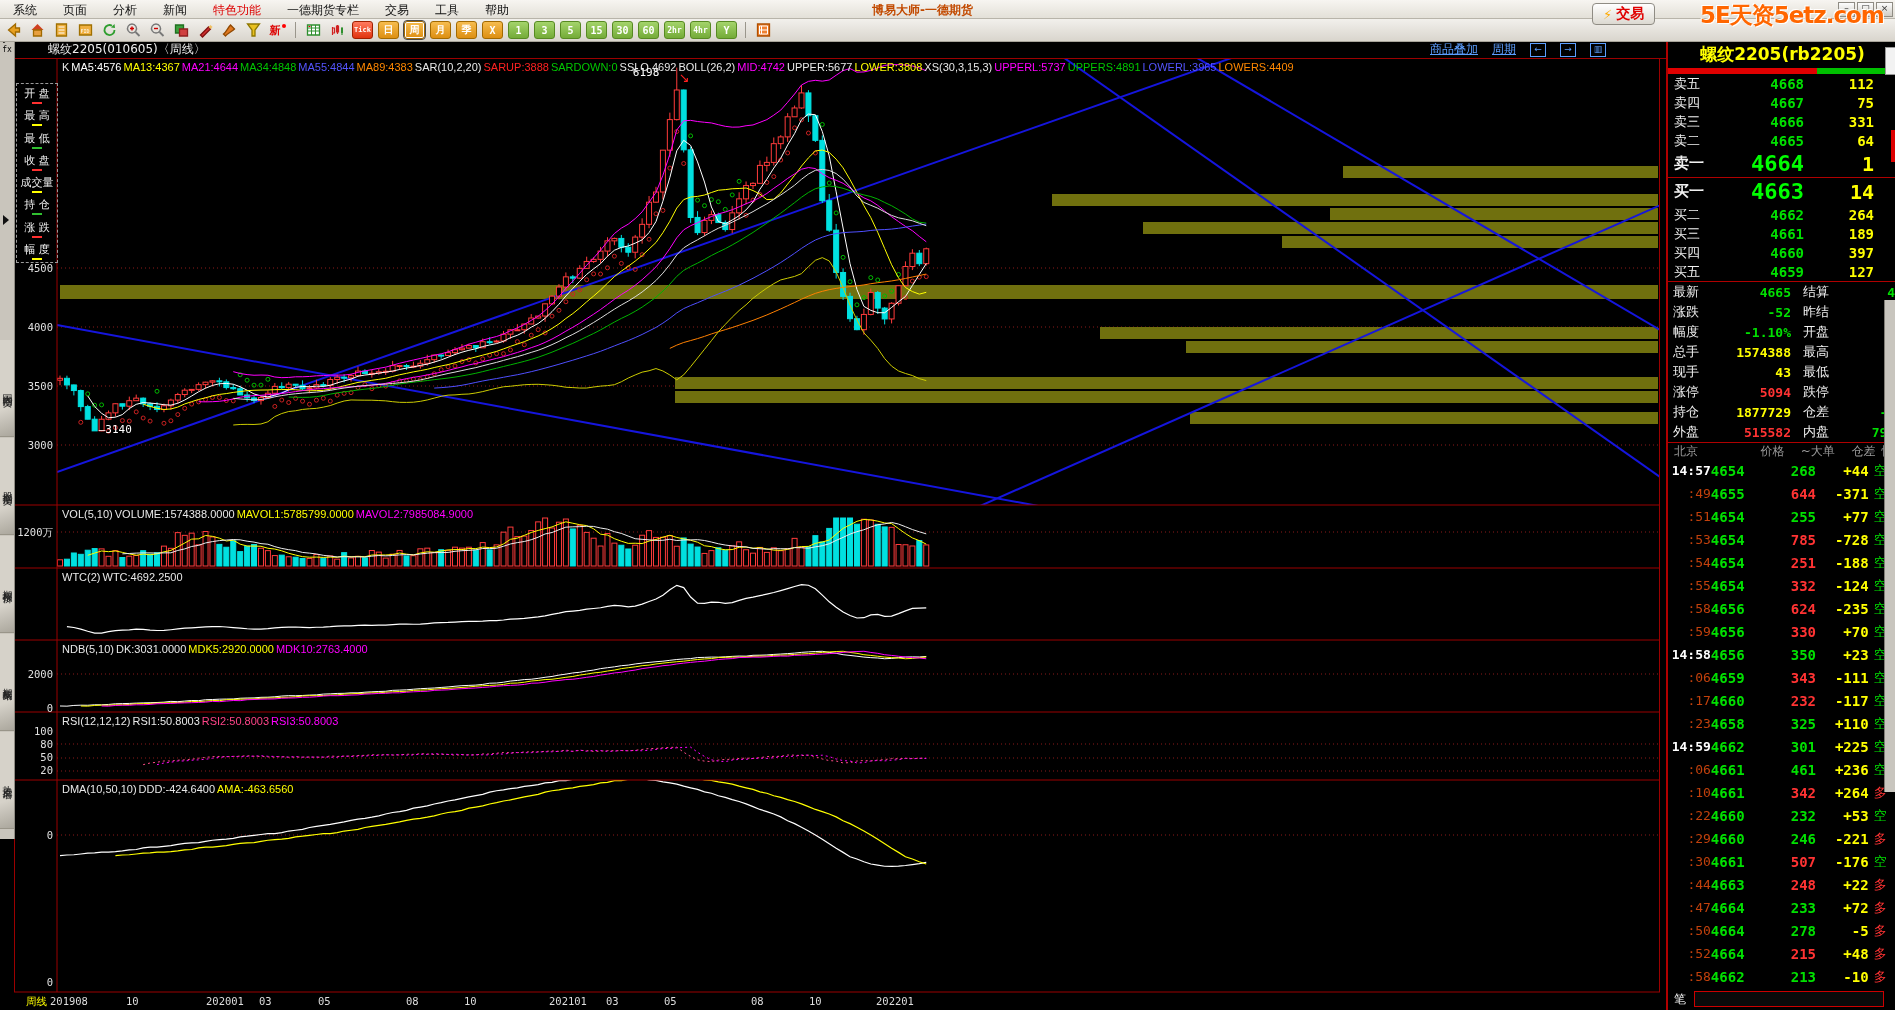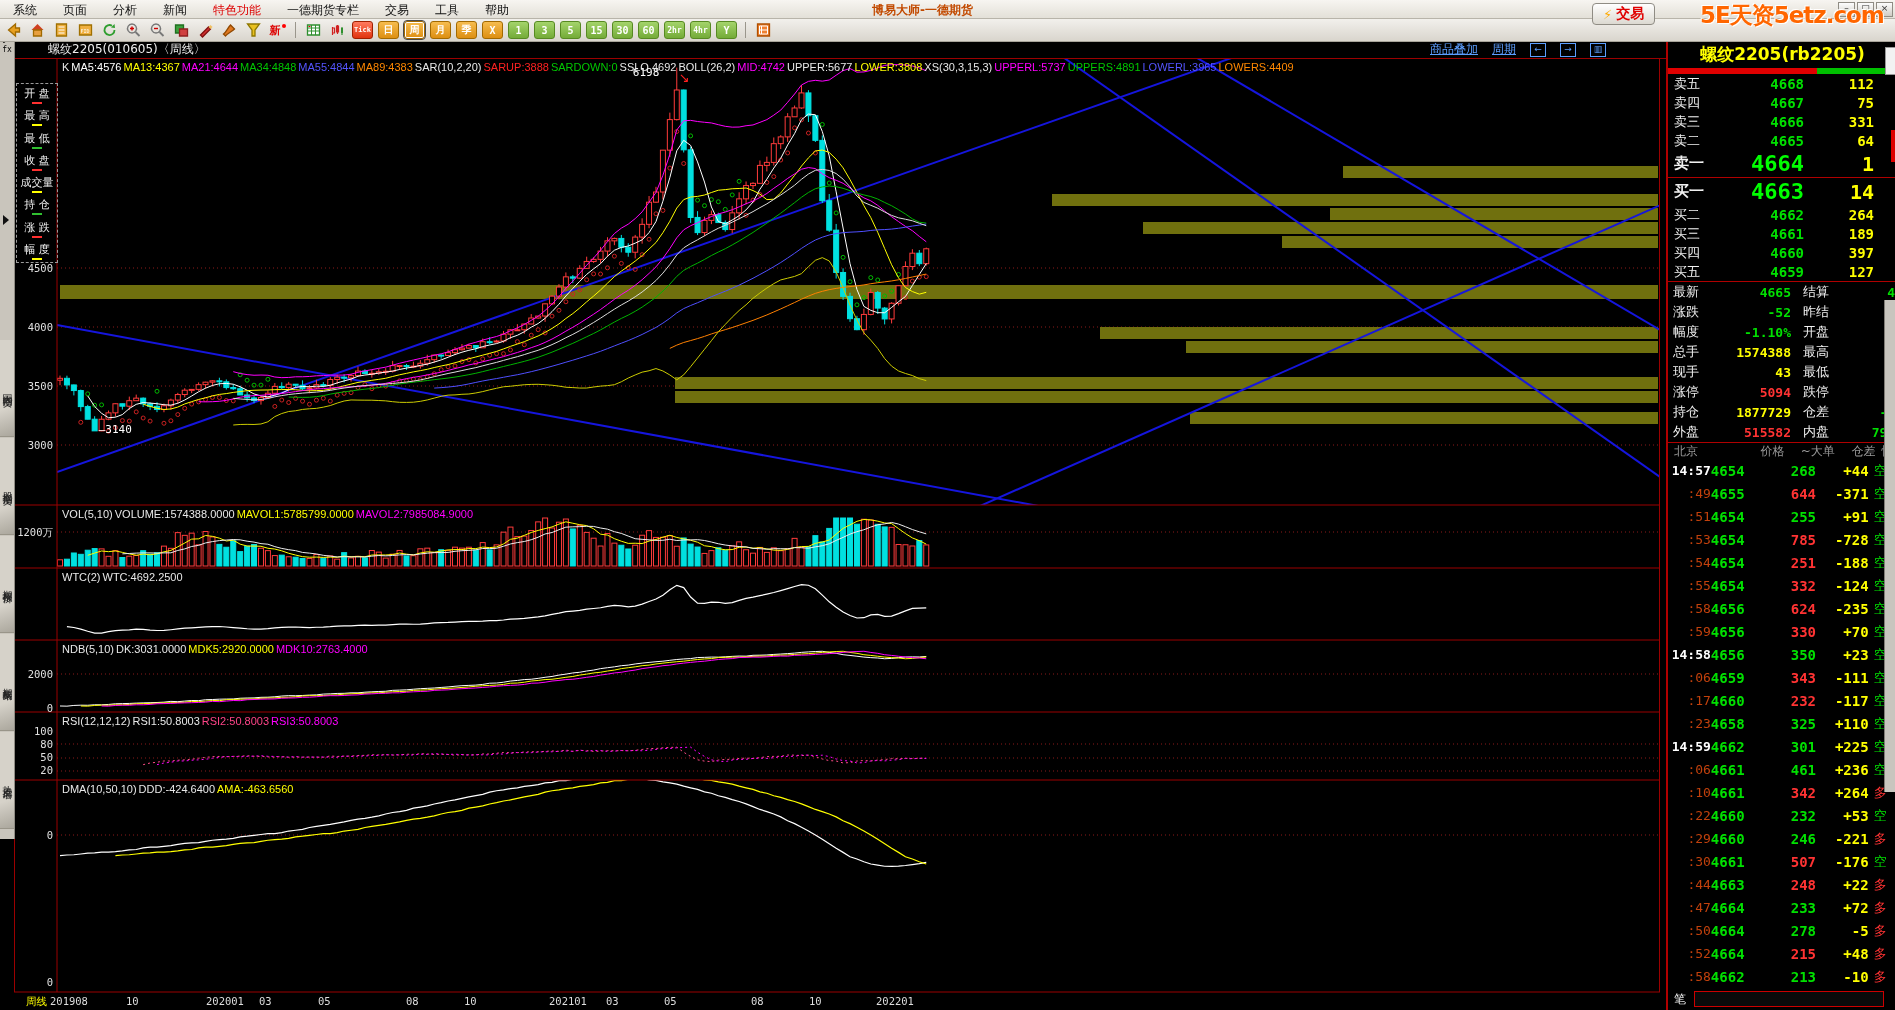--- a/index.html
+++ b/index.html
@@ -1039,21 +1039,21 @@
         <span class="t">:49</span>
         <span class="p">4655</span>
         <span class="v" style="color: rgb(255, 51, 51);">644</span>
         <span class="d">-371</span>
         <span class="n" style="color: rgb(0, 224, 0);">空</span>
       </div>
       <div class="trow">
         <span class="t">:51</span>
         <span class="p">4654</span>
         <span class="v" style="color: rgb(0, 224, 0);">255</span>
-        <span class="d">+91</span>
+        <span class="d">+77</span>
         <span class="n" style="color: rgb(0, 224, 0);">空</span>
       </div>
       <div class="trow">
         <span class="t">:53</span>
         <span class="p">4654</span>
         <span class="v" style="color: rgb(255, 51, 51);">785</span>
         <span class="d">-728</span>
         <span class="n" style="color: rgb(0, 224, 0);">空</span>
       </div>
       <div class="trow">

